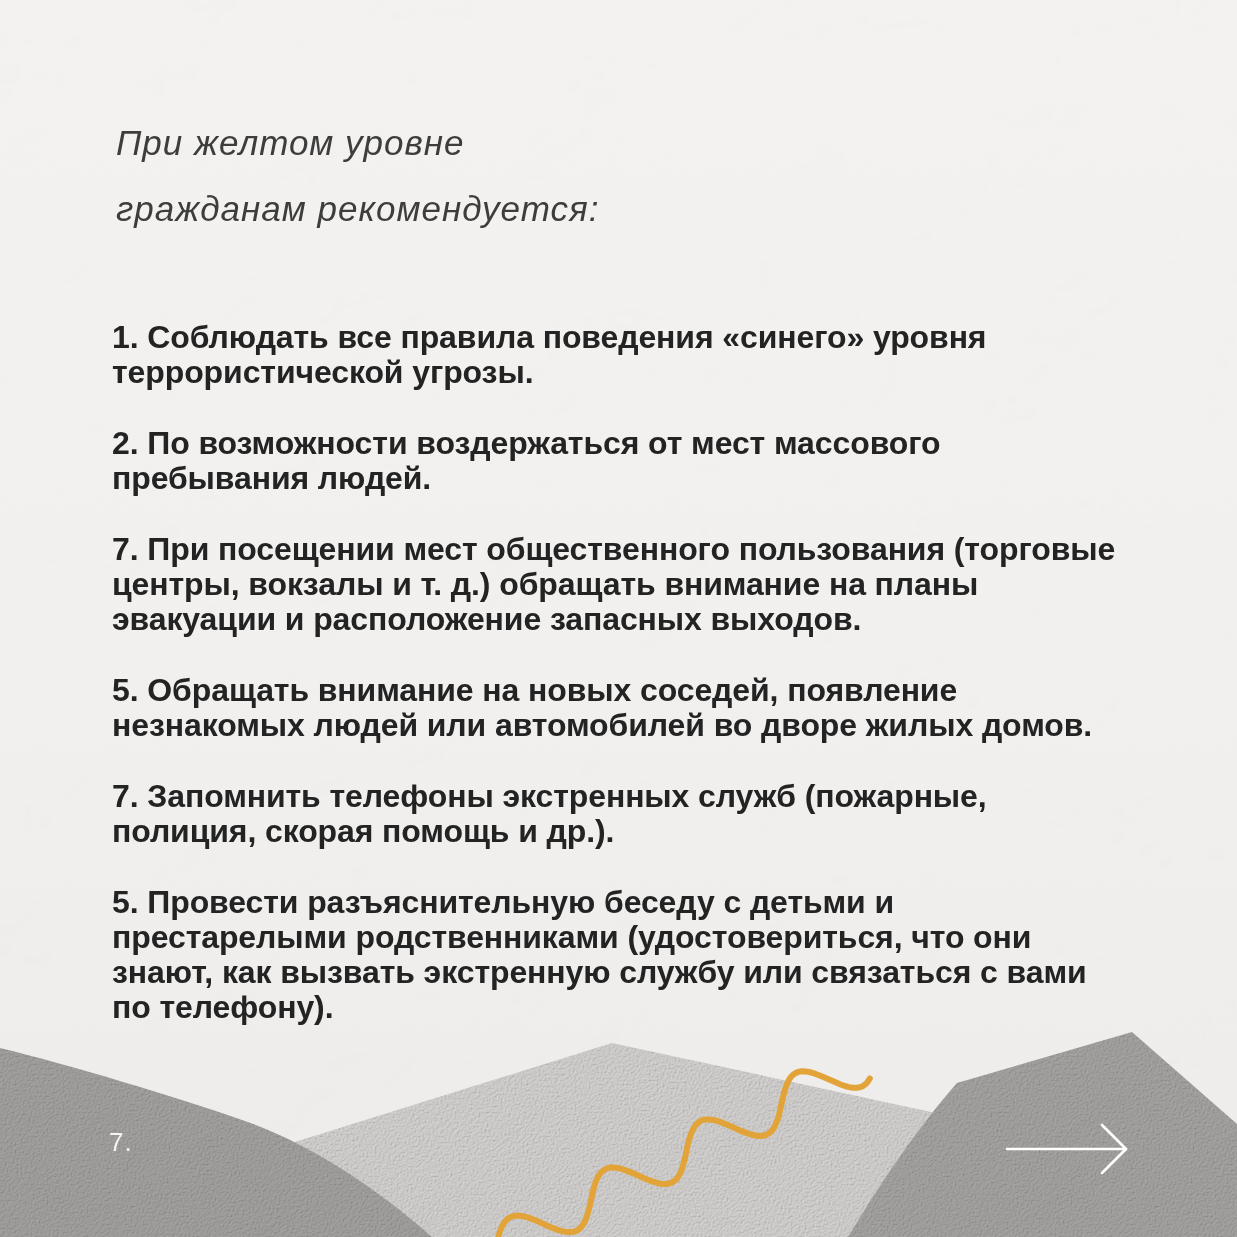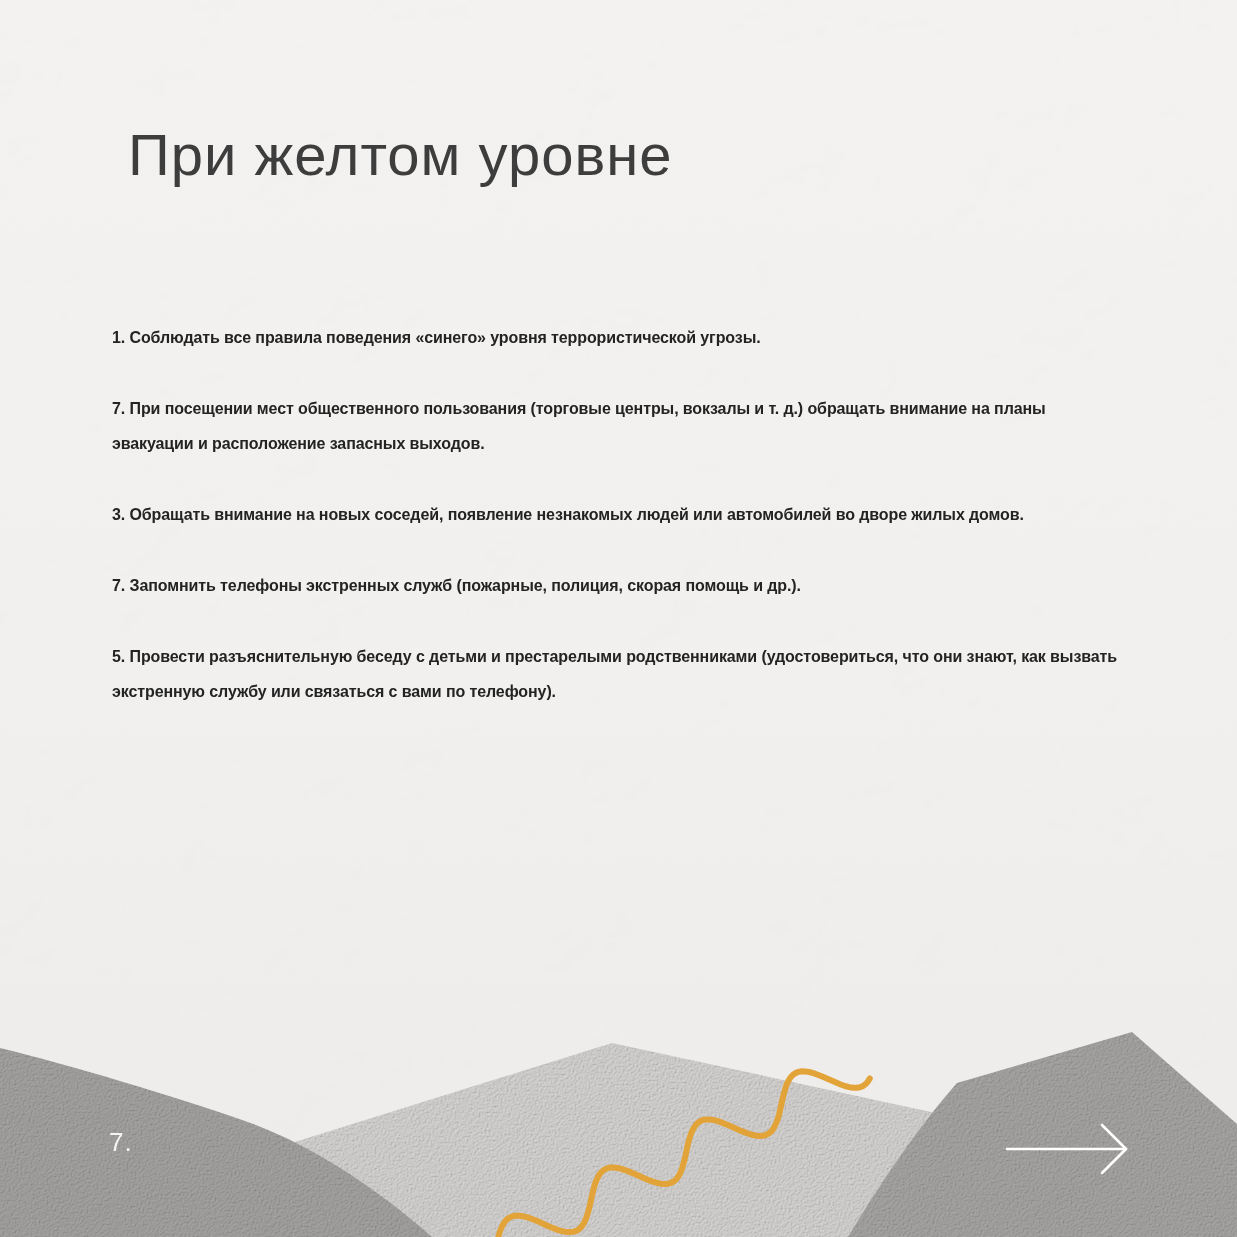--- a/index.html
+++ b/index.html
@@ -11,34 +11,35 @@
   }
   .slide{
     position:relative;
     width:1237px;height:1237px;
     overflow:hidden;
     background:linear-gradient(180deg,#f3f2f0 0%,#f1f0ee 55%,#edecea 100%);
   }
   .title{
     position:absolute;
     left:112px;top:106px;
-    margin:16px;
-    font-size:58px;
+    margin:4px;
+    font-size:35px;
     line-height:66px;
     font-weight:400;
     letter-spacing:1px;
     color:#3d3d3d;
+    font-style:italic;
   }
   .title .t-line{display:block;}
   .list{
     position:absolute;
     left:112px;top:320px;
     width:1010px;
     color:#232323;
-    font-size:16px;
+    font-size:32px;
     line-height:35px;
     font-weight:700;
     letter-spacing:-0.1px;
   }
   .list p{margin:0 0 36px 0;}
   .landscape{
     position:absolute;
     left:0;bottom:0;
     display:block;
   }
@@ -60,26 +61,28 @@
   .tex-crumple{opacity:0.15;}
   .tex-grain{opacity:0.05;}
 </style>
 </head>
 <body>
 
 <main class="slide">
 
   <h1 class="title">
     <span class="t-line">При желтом уровне</span>
+    <span class="t-line">гражданам рекомендуется:</span>
   </h1>
 
   <section class="list">
     <p>1. Соблюдать все правила поведения «синего» уровня террористической угрозы.</p>
+    <p>2. По возможности воздержаться от мест массового пребывания людей.</p>
     <p>7. При посещении мест общественного пользования (торговые центры, вокзалы и т. д.) обращать внимание на планы эвакуации и расположение запасных выходов.</p>
-    <p>3. Обращать внимание на новых соседей, появление незнакомых людей или автомобилей во дворе жилых домов.</p>
+    <p>5. Обращать внимание на новых соседей, появление незнакомых людей или автомобилей во дворе жилых домов.</p>
     <p>7. Запомнить телефоны экстренных служб (пожарные, полиция, скорая помощь и др.).</p>
     <p>5. Провести разъяснительную беседу с детьми и престарелыми родственниками (удостовериться, что они знают, как вызвать экстренную службу или связаться с вами по телефону).</p>
   </section>
 
   <svg class="landscape" width="1237" height="240" viewBox="0 0 1237 240">
     <defs>
       <filter id="mgrain" x="-5%" y="-5%" width="110%" height="110%">
         <feTurbulence type="fractalNoise" baseFrequency="0.5" numOctaves="2" seed="8" result="t"></feTurbulence>
         <feDiffuseLighting in="t" lighting-color="#ffffff" surfaceScale="0.9" diffuseConstant="1" result="l">
           <feDistantLight azimuth="45" elevation="60"></feDistantLight>

